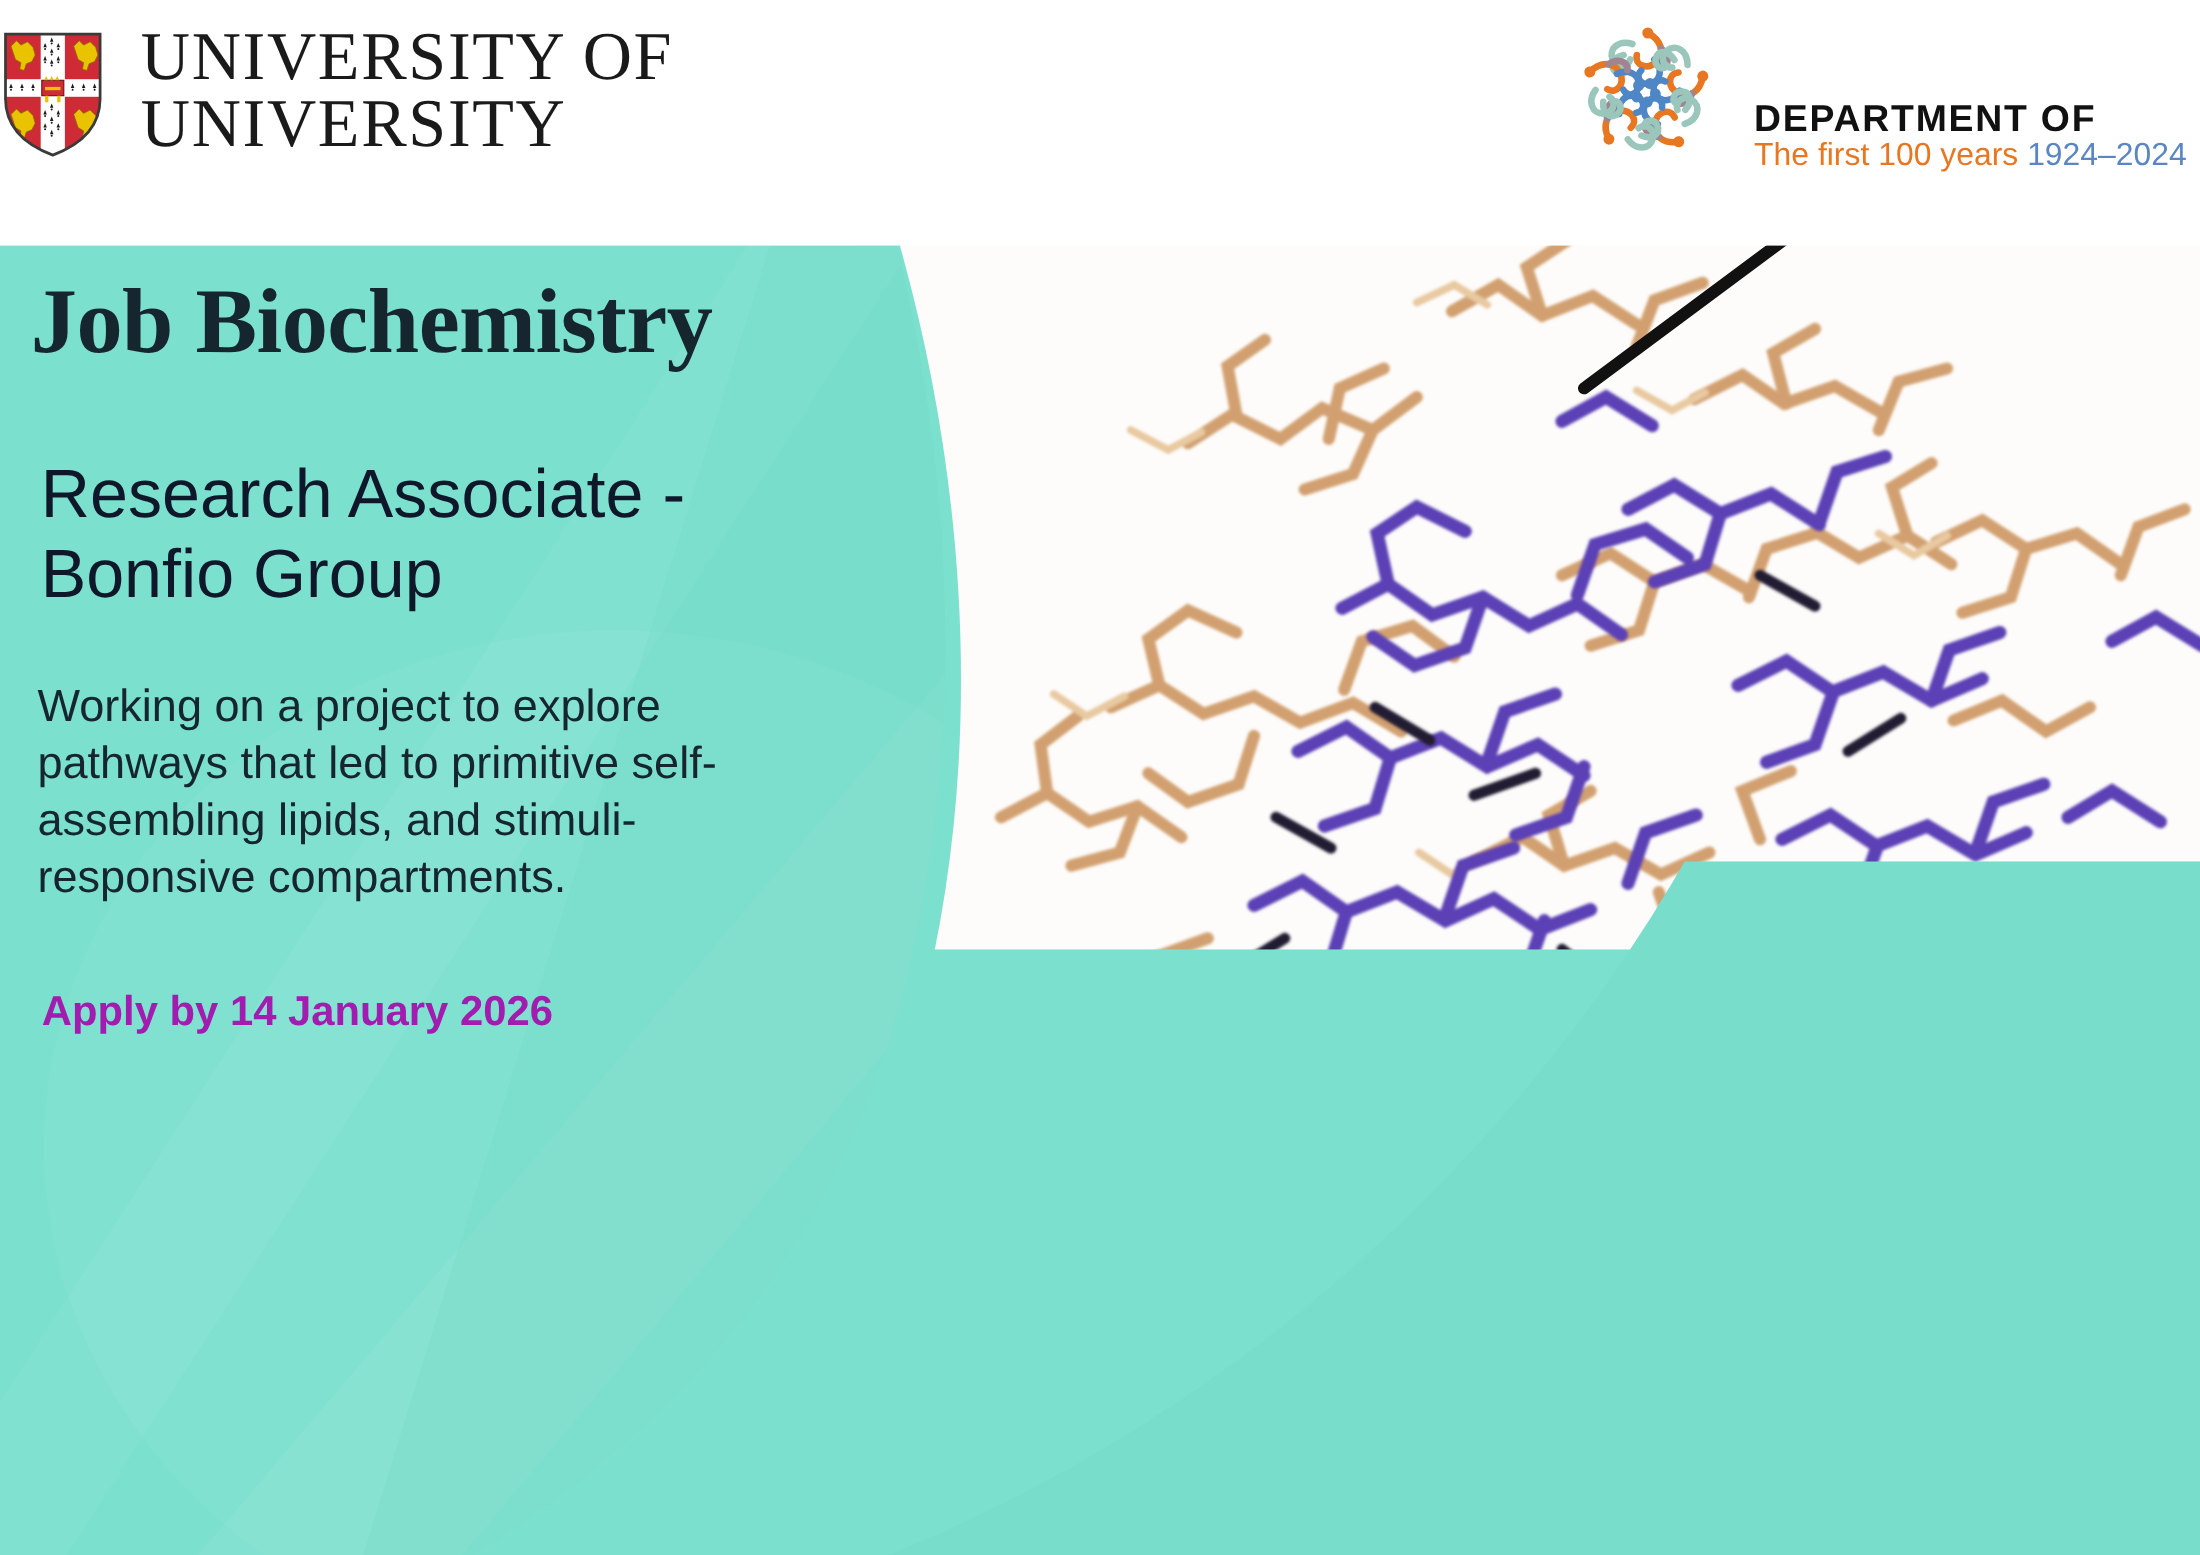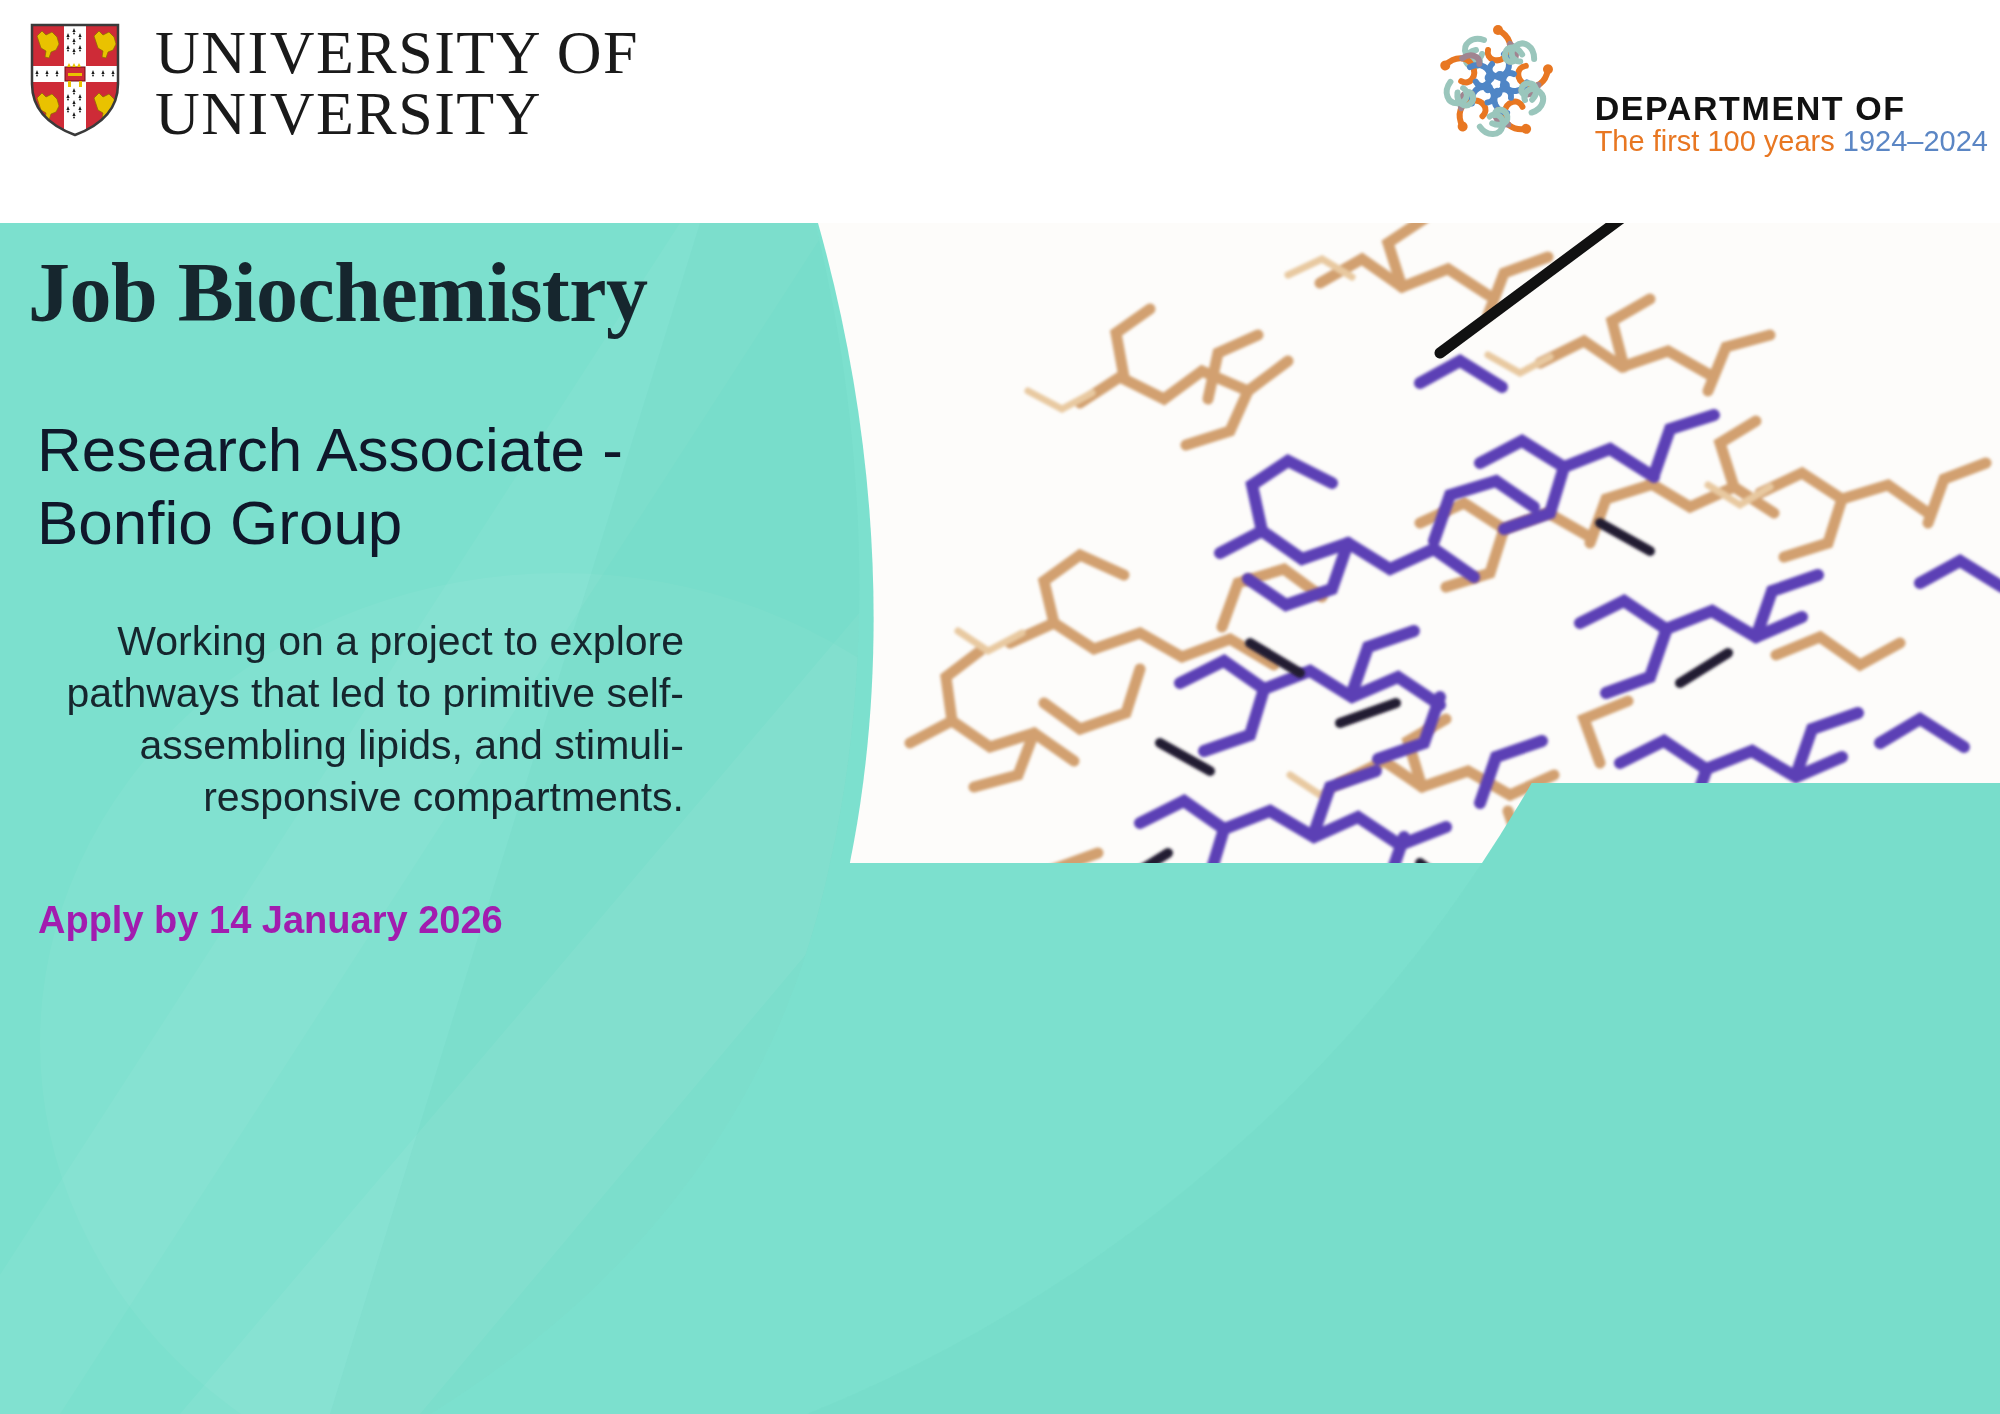--- a/index.html
+++ b/index.html
@@ -29,24 +29,24 @@
     position: absolute;
     top: 0; left: 0;
     width: 2000px;
     height: 223px;
     background: #ffffff;
     z-index: 40;
   }
 
   .cam-logo {
     position: absolute;
-    left: 29px;
+    left: 2px;
     top: 22px;
     display: flex;
-    align-items: flex-start;
+    align-items: flex-end;
   }
   .cam-crest { width: 92px; height: 116px; display: block; }
   .cam-words {
     margin-left: 34px;
     font-family: "Liberation Serif", serif;
     color: #1a1a1a;
     line-height: 0.98;
   }
   .cam-words .l1 {
     font-size: 62px;
@@ -154,21 +154,20 @@
 
   .desc {
     position: absolute;
     left: 34px;
     top: 392px;
     font-size: 41px;
     font-weight: 400;
     line-height: 1.27;
     color: #16262e;
     width: 650px;
-    text-align: right;
   }
 
   .apply {
     position: absolute;
     left: 38px;
     top: 676px;
     font-size: 38px;
     font-weight: bold;
     color: #a21caf;
     white-space: nowrap;

